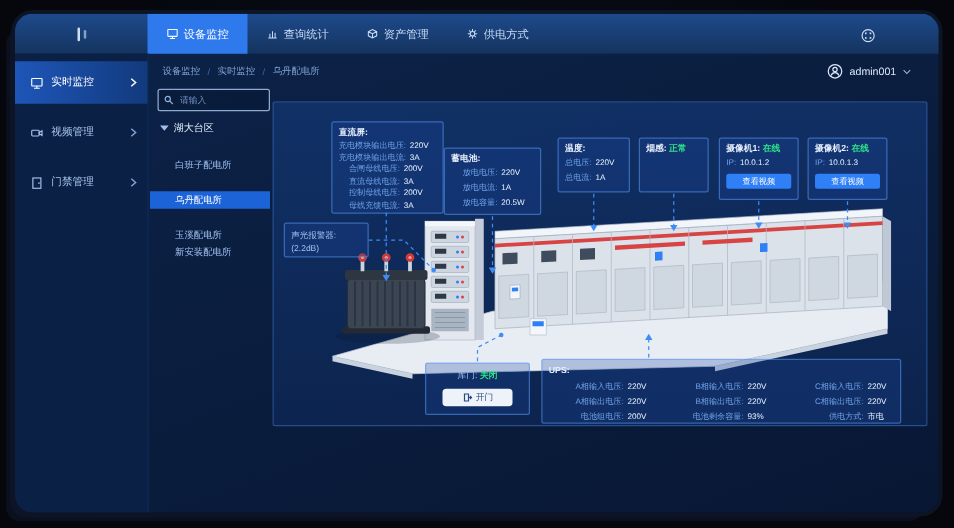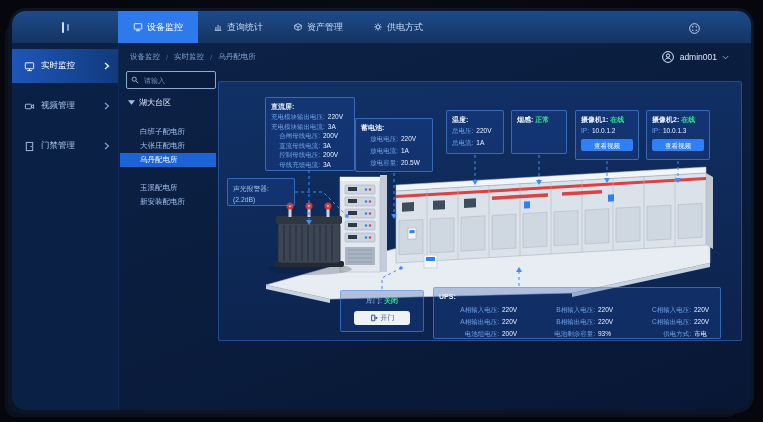--- a/index.html
+++ b/index.html
@@ -189,21 +189,20 @@
           </svg>
         <input placeholder="请输入" style="">
       </div>
       <div class="tree-parent">
         <svg viewBox="0 0 8 5">
             <path d="M0 0h8L4 5z"></path>
           </svg>
         <span>湖大台区</span>
       </div>
       <div class="tree-item" style="top:60px">白班子配电所</div>
-      <div class="tree-item" style="top:74px">大张庄配电所</div>
       <div class="tree-item selected" style="top:88px">乌丹配电所</div>
       <div class="tree-item" style="top:116px">玉溪配电所</div>
       <div class="tree-item" style="top:130px">新安装配电所</div>
     </div>
 
     <div class="panel">
 
       <svg class="scene" style="left:39px;top:75px" width="455" height="150" viewBox="0 0 455 150">
         <polygon points="8,128 136,92 452,68 452,106 314,136 72,142" fill="#e8edf4" stroke="#c2ccd9" stroke-width="0.6"></polygon>
         <polygon points="452,106 314,136 314,140 452,110" fill="#c9d3df"></polygon>

